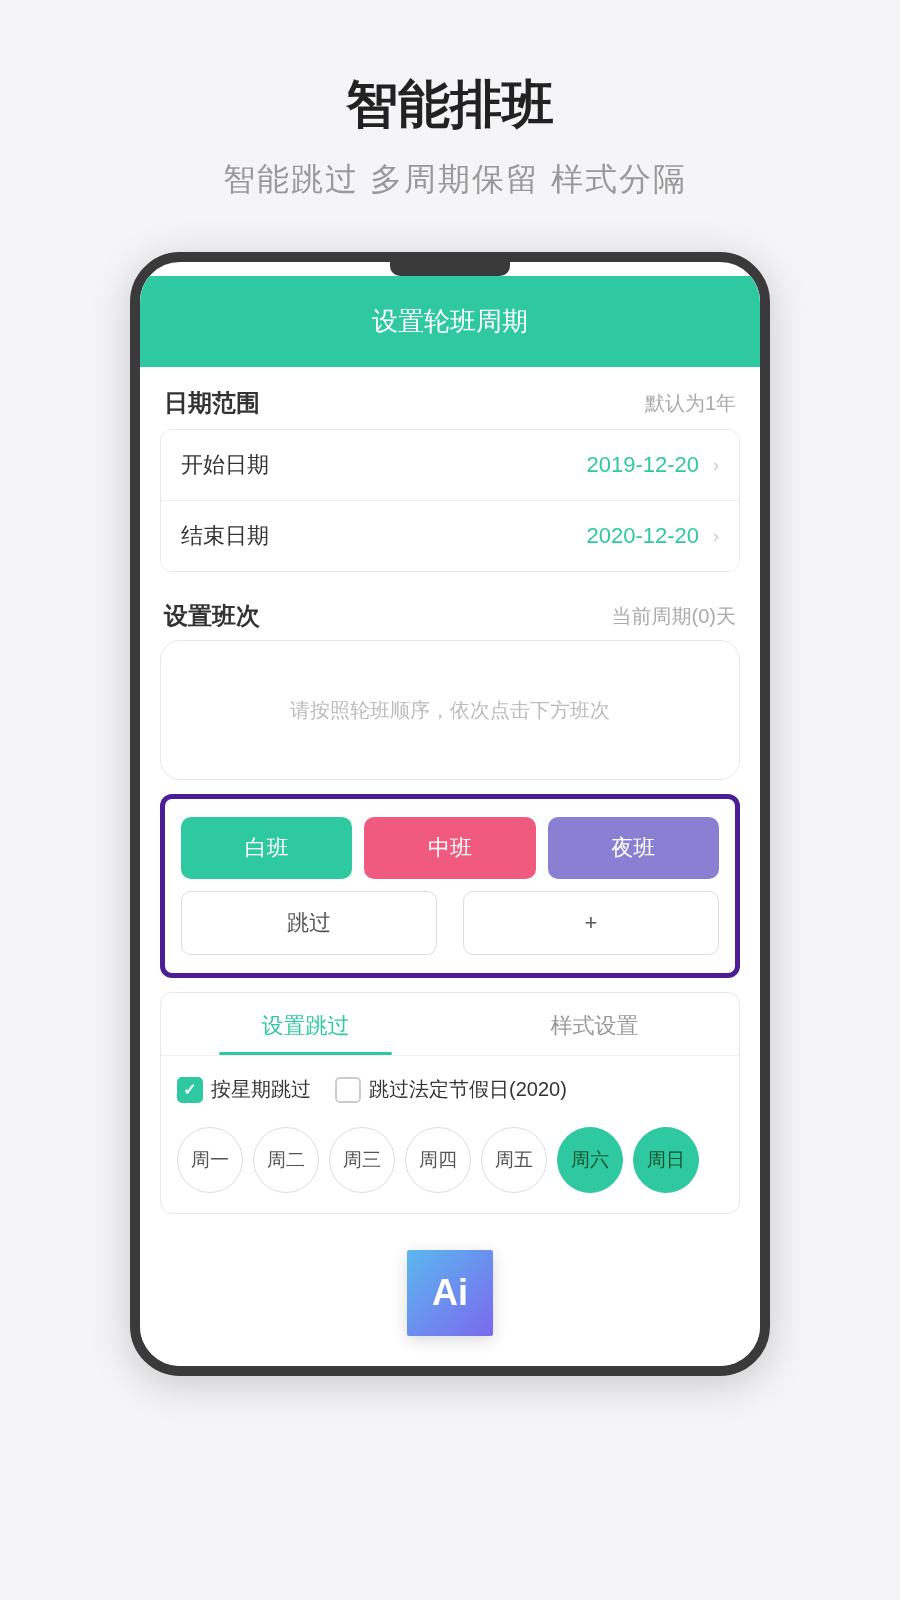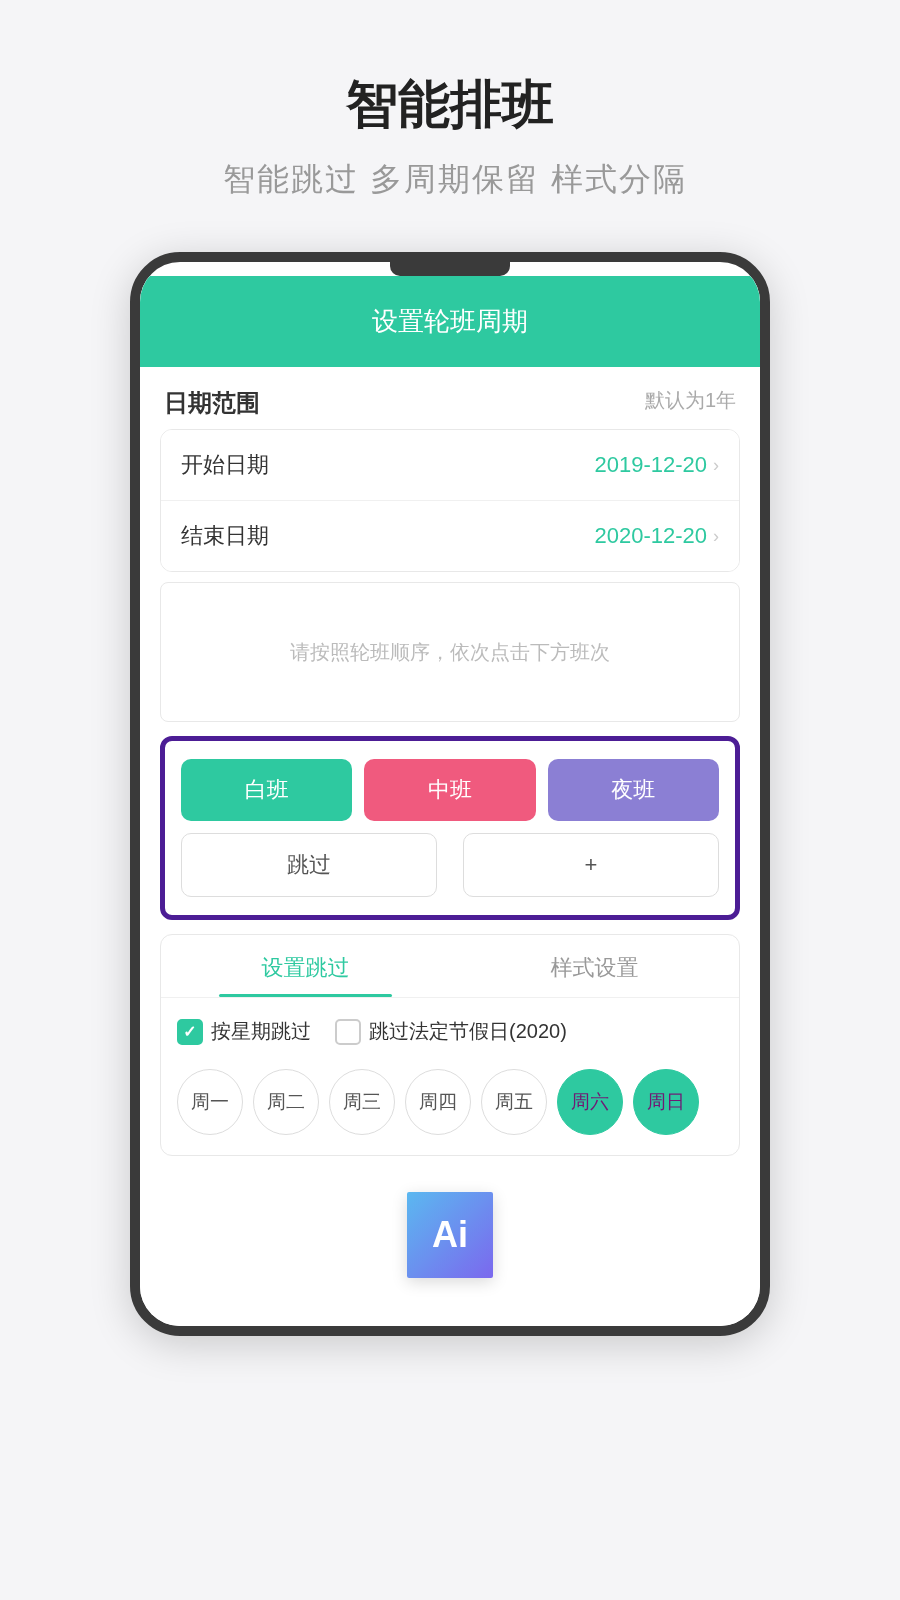--- a/index.html
+++ b/index.html
@@ -83,20 +83,21 @@
     .screen-header-title {
       color: #fff;
       font-size: 26px;
       font-weight: 500;
     }
 
     
     .section-header {
       display: flex;
       justify-content: space-between;
+      align-items: center;
       padding: 20px 24px 10px;
     }
 
     .section-label {
       font-size: 24px;
       font-weight: 600;
       color: #333;
     }
 
     .section-note {
@@ -125,21 +126,21 @@
     }
 
     .date-row-label {
       font-size: 22px;
       color: #333;
     }
 
     .date-row-value {
       display: flex;
       align-items: center;
-      gap: 6px;
+      gap: 14px;
       color: #2ec9a0;
       font-size: 22px;
     }
 
     .chevron-icon {
       color: #ccc;
       font-size: 18px;
     }
 
     
@@ -147,21 +148,21 @@
       display: flex;
       justify-content: space-between;
       align-items: center;
       padding: 18px 24px 8px;
     }
 
     
     .shift-empty-box {
       margin: 0 20px 14px;
       border: 1px solid #e8e8e8;
-      border-radius: 8px;
+      border-radius: 20px;
       padding: 50px 20px;
       text-align: center;
       min-height: 140px;
       display: flex;
       align-items: center;
       justify-content: center;
     }
 
     .shift-empty-text {
       font-size: 20px;
@@ -319,21 +320,21 @@
       justify-content: center;
       font-size: 19px;
       color: #555;
       background: #fff;
       cursor: pointer;
     }
 
     .day-pill.active {
       background: #2ec9a0;
       border-color: #2ec9a0;
-      color: #701a75;
+      color: #14532d;
     }
 
     
     .ai-badge-area {
       display: flex;
       justify-content: center;
       padding: 20px 0 30px;
     }
 
     .ai-badge {
@@ -380,20 +381,24 @@
       </div>
       <div class="date-row">
         <span class="date-row-label">结束日期</span>
         <span class="date-row-value">
           <span>2020-12-20</span>
           <span class="chevron-icon">›</span>
         </span>
       </div>
     </div>
 
+    <div class="shift-section-header">
+      <span class="section-label">设置班次</span>
+      <span class="section-note">当前周期(0)天</span>
+    </div>
 
     <div class="shift-empty-box">
       <span class="shift-empty-text">请按照轮班顺序，依次点击下方班次</span>
     </div>
 
     <div class="shift-buttons-card">
       <div class="shift-buttons-row">
         <button class="shift-btn white">白班</button>
         <button class="shift-btn mid">中班</button>
         <button class="shift-btn night">夜班</button>

